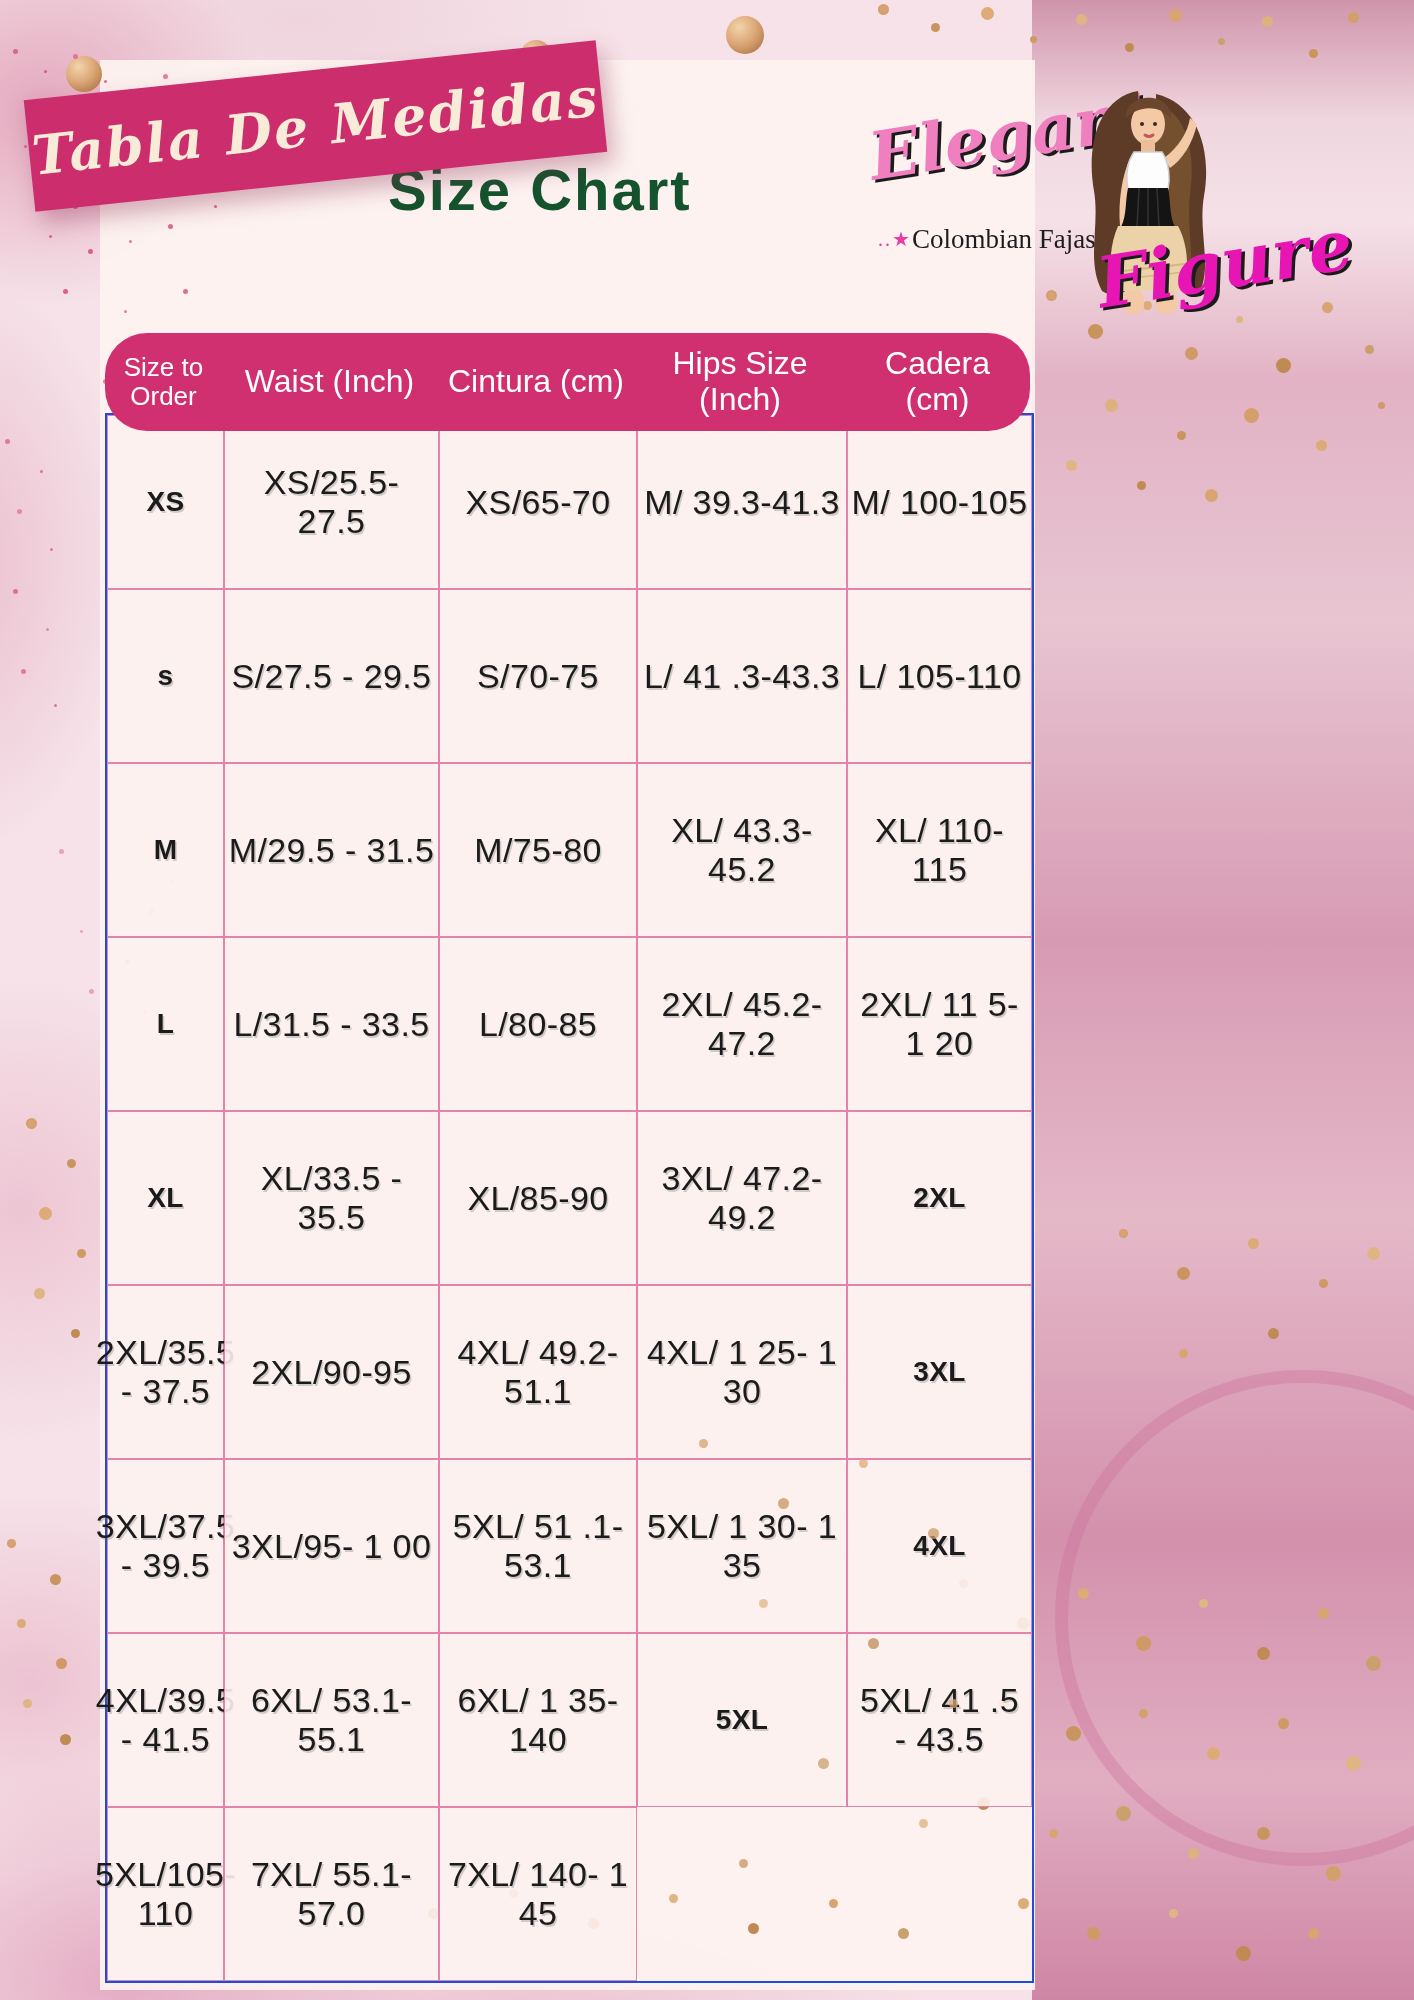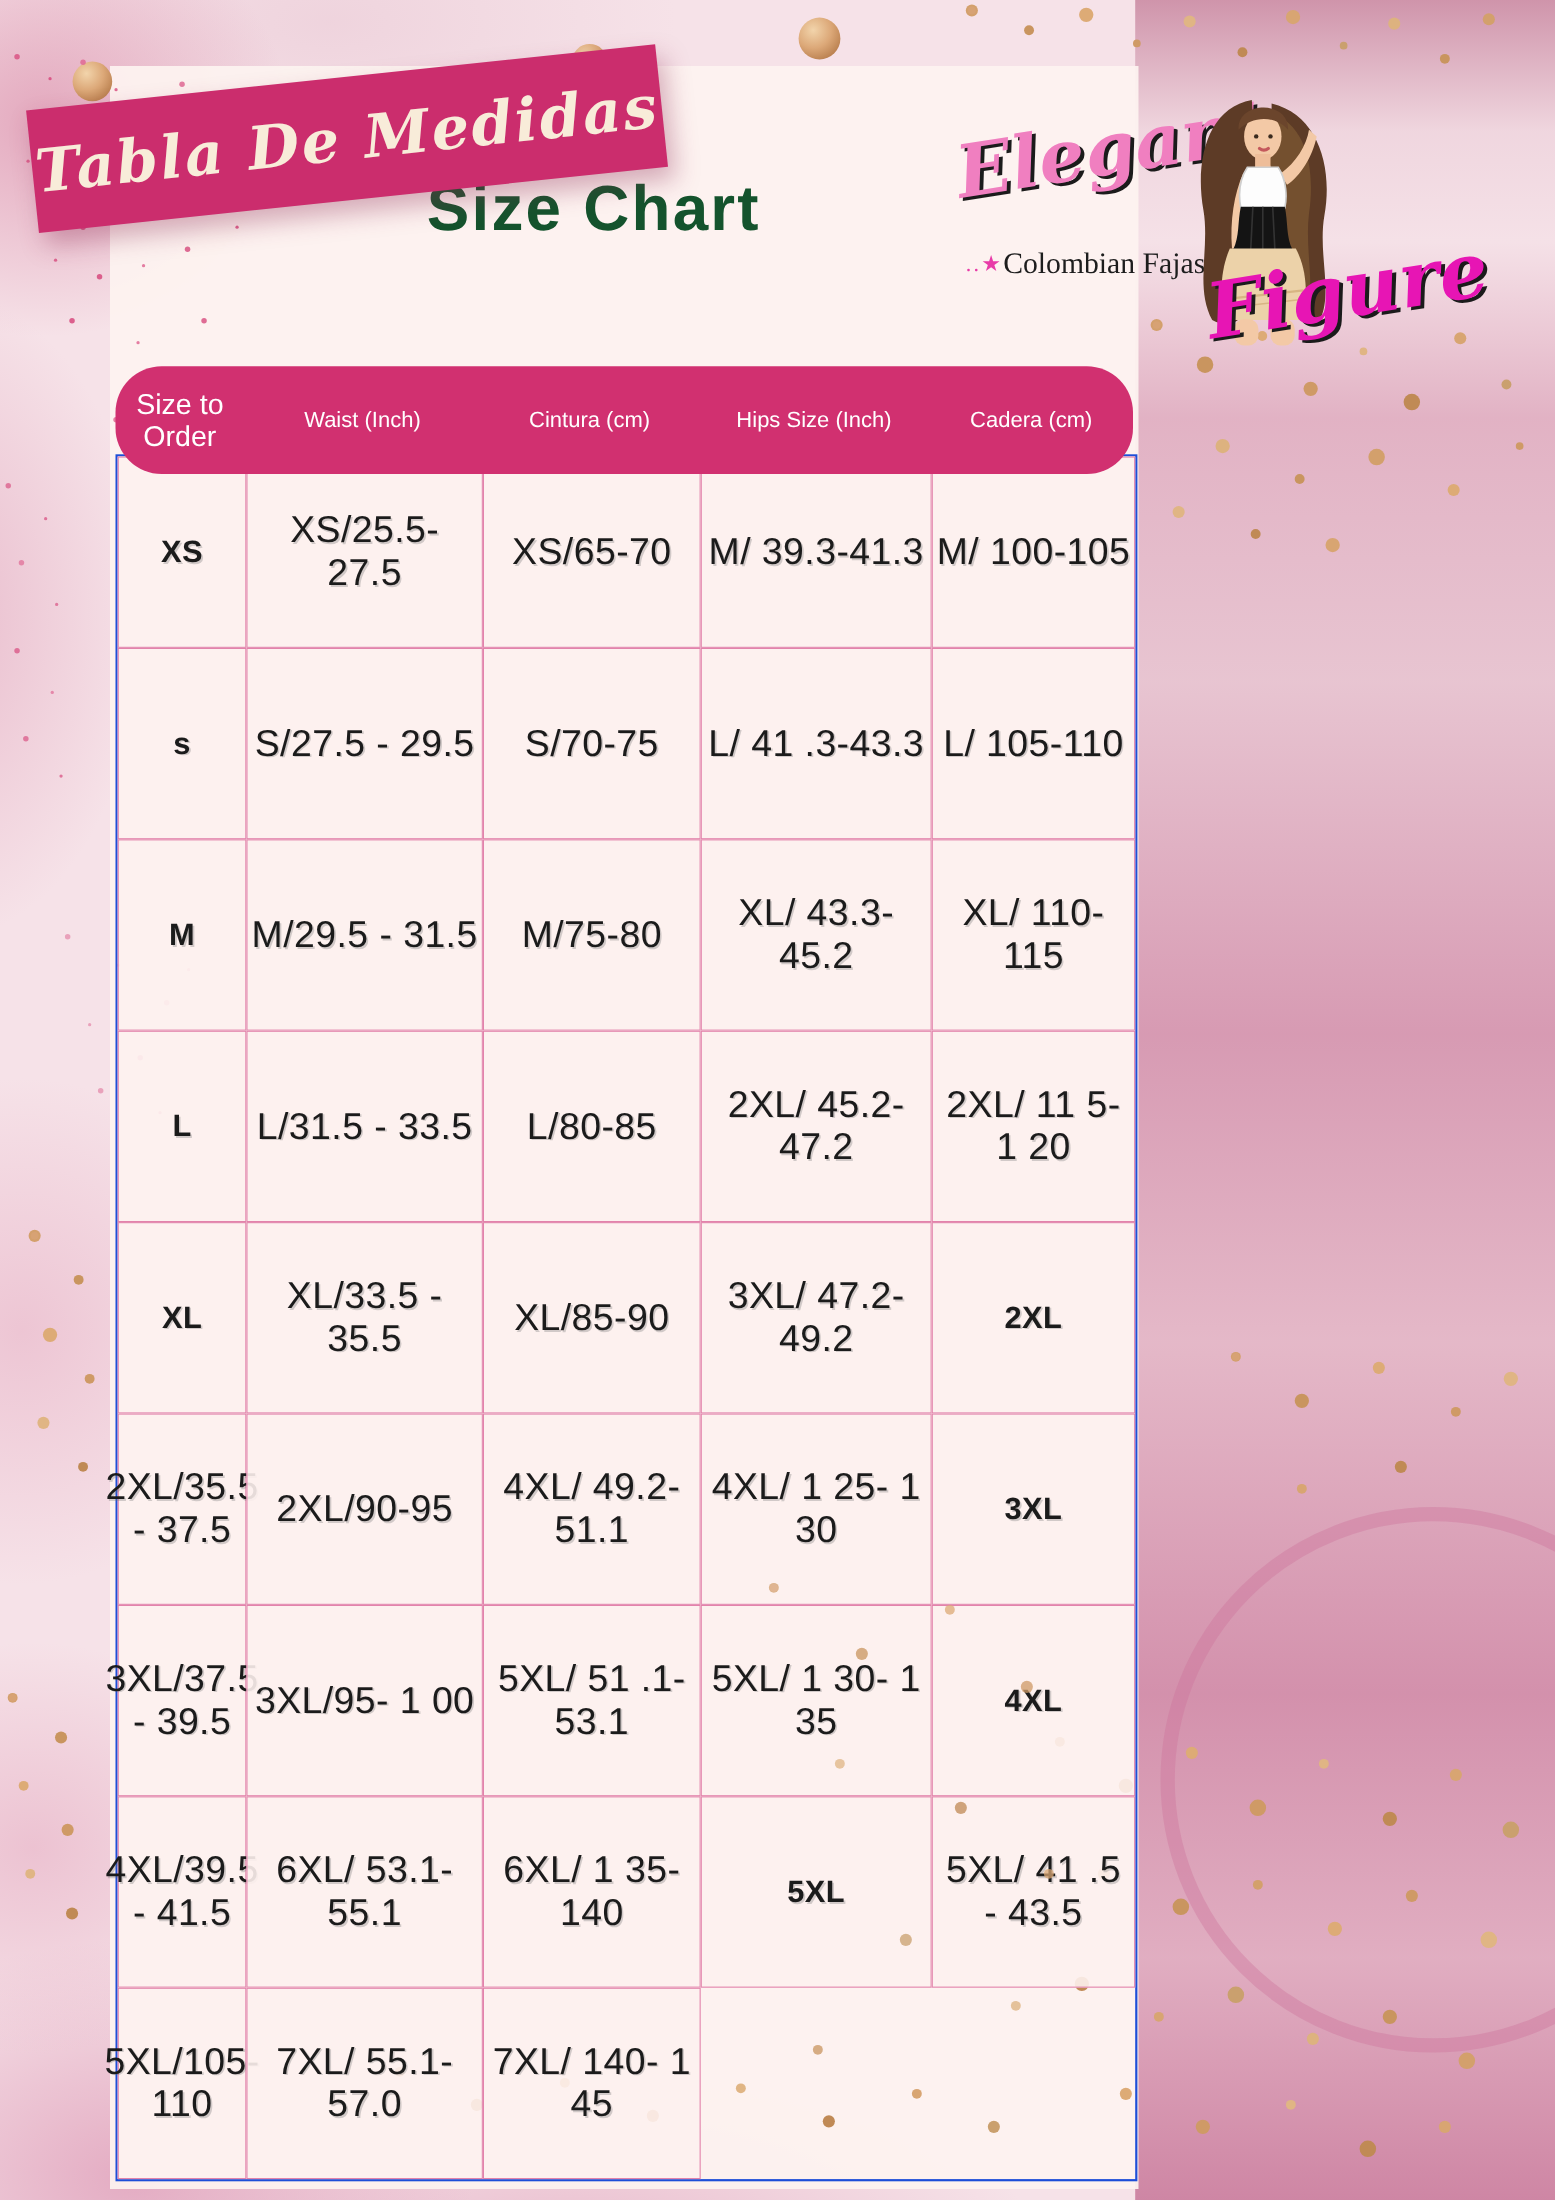--- a/index.html
+++ b/index.html
@@ -128,21 +128,21 @@
   }
   .brand-tagline .decor{color:#e83ba8;font-size:20px;letter-spacing:2px;vertical-align:2px;}
   .mascot{position:absolute;left:1038px;top:76px;z-index:5;}
   
   .thead{
     position:absolute;left:105px;top:333px;width:925px;height:98px;z-index:5;
     background:#d13070;border-radius:42px;
     display:grid;grid-template-columns:117px 215px 198px 210px 185px;
     align-items:center;
   }
-  .thead .hcell{color:#fff;font-size:20px;text-align:center;line-height:1.12;padding:0 4px;}
+  .thead .hcell{color:#fff;font-size:32px;text-align:center;line-height:1.12;padding:0 4px;}
   .thead .hcell:first-child{font-size:26px;}
   .tbody{
     position:absolute;left:105px;top:413px;width:925px;z-index:4;
     display:grid;grid-template-columns:117px 215px 198px 210px 185px;grid-auto-rows:174px;
     border:2px solid #1d4ed8;
   }
   .cell{
     border:1px solid #e283ab;background:rgba(253,241,238,.9);
     display:flex;align-items:center;justify-content:center;text-align:center;
     font-size:34px;color:#1b1b1b;letter-spacing:.4px;padding:0 3px;

